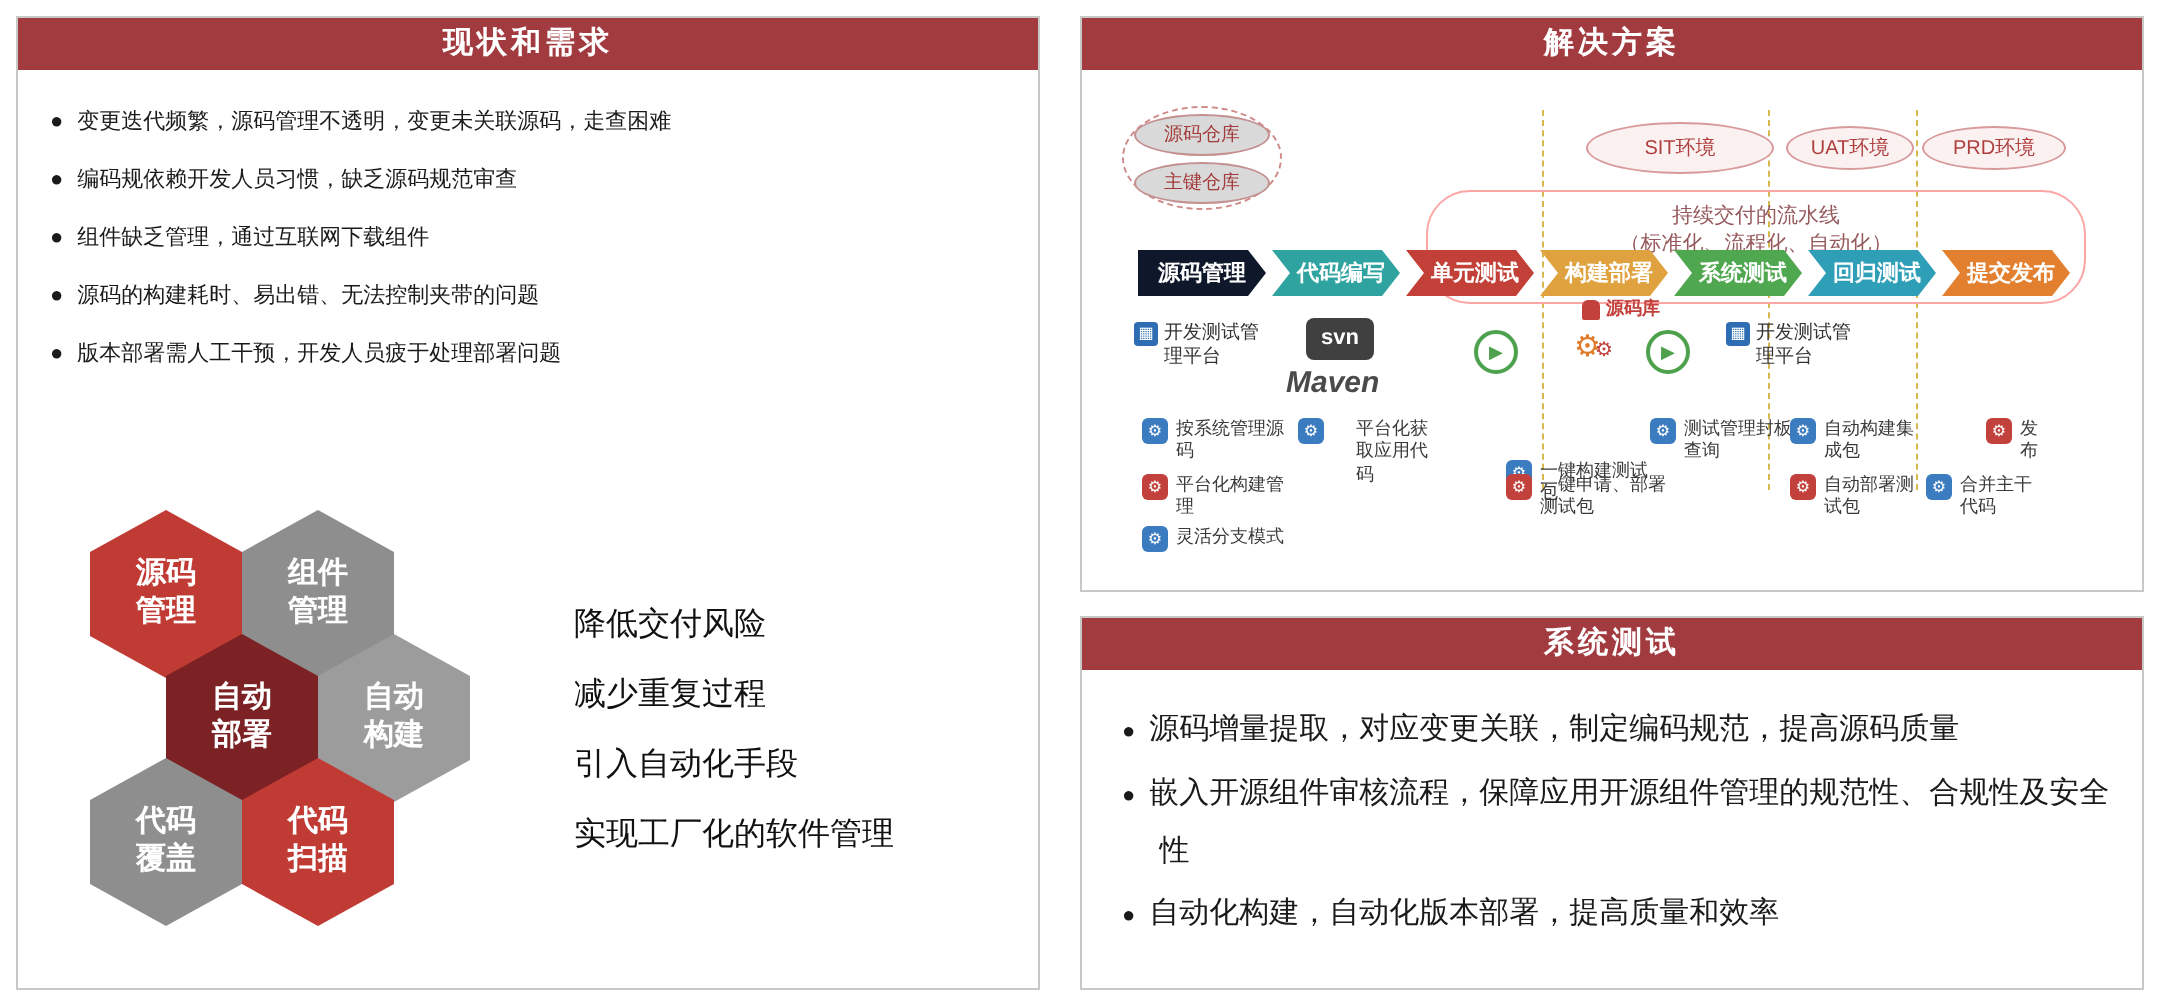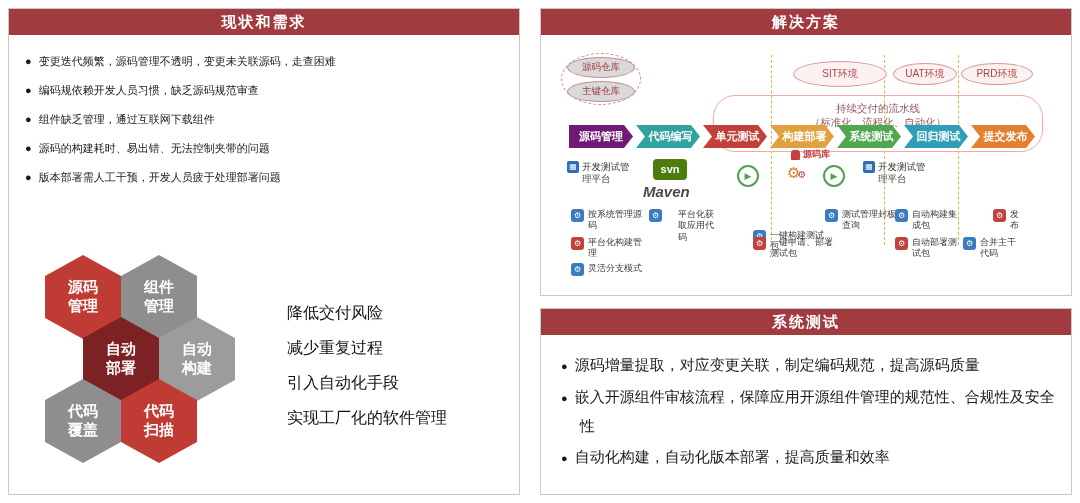--- a/index.html
+++ b/index.html
@@ -37,21 +37,21 @@
            display:flex; align-items:center; justify-content:center; }
   .stage.first { clip-path:polygon(0 0,calc(100% - 9px) 0,100% 50%,calc(100% - 9px) 100%,0 100%); }
   .stage.notch { clip-path:polygon(0 0,calc(100% - 9px) 0,100% 50%,calc(100% - 9px) 100%,0 100%,9px 50%); padding-left:5px; }
 
   .platform { position:absolute; width:70px; display:flex; gap:3px; align-items:flex-start; }
   .p-icon { flex:0 0 auto; width:12px; height:12px; background:#2e6db4; border-radius:2px;
             color:#fff; font-size:8px; line-height:12px; text-align:center; }
   .p-icon::before { content:"▦"; }
   .p-text { font-size:9.5px; color:#333; line-height:1.3; }
 
-  .svn-box { position:absolute; width:34px; height:21px; background:#4d7c0f; border-radius:4px;
+  .svn-box { position:absolute; width:34px; height:21px; background:#404040; border-radius:4px;
              color:#fff; font-weight:bold; font-size:11px; text-align:center; line-height:21px; }
   .maven { position:absolute; font-size:15px; font-weight:bold; font-style:italic; color:#4a4a4a; }
 
   .play { position:absolute; width:22px; height:22px; border:2px solid #4ea24e; border-radius:50%;
           background:#fff; display:flex; align-items:center; justify-content:center;
           color:#4ea24e; font-size:9px; }
   .play::before { content:"▶"; }
 
   .source-lib { position:absolute; display:flex; gap:3px; align-items:center; }
   .db-icon { width:9px; height:10px; background:#c3413c; border-radius:3px 3px 1px 1px; }
@@ -136,21 +136,21 @@
     <div class="ellipse env" style="left:252px;top:52px;width:94px;height:26px;">SIT环境</div>
     <div class="ellipse env" style="left:352px;top:54px;width:64px;height:22px;">UAT环境</div>
     <div class="ellipse env" style="left:420px;top:54px;width:72px;height:22px;">PRD环境</div>
 
     <div class="note-rect" style="left:172px;top:86px;width:330px;height:57px;">
       <div class="note-text">持续交付的流水线
 （标准化、流程化、自动化）</div>
     </div>
 
     <div class="pipeline">
-      <div class="stage first" style="background: #701a75; text-align: center;">源码管理</div>
+      <div class="stage first" style="background: #0f172a; text-align: center;">源码管理</div>
       <div class="stage notch" style="background: rgb(47, 163, 160);">代码编写</div>
       <div class="stage notch" style="background: rgb(194, 64, 56);">单元测试</div>
       <div class="stage notch" style="background: rgb(224, 162, 63);">构建部署</div>
       <div class="stage notch" style="background: rgb(79, 167, 79);">系统测试</div>
       <div class="stage notch" style="background: rgb(47, 159, 184);">回归测试</div>
       <div class="stage notch" style="background: rgb(226, 128, 47);">提交发布</div>
     </div>
 
     <div class="platform" style="left:26px;top:152px;">
       <span class="p-icon"></span>

